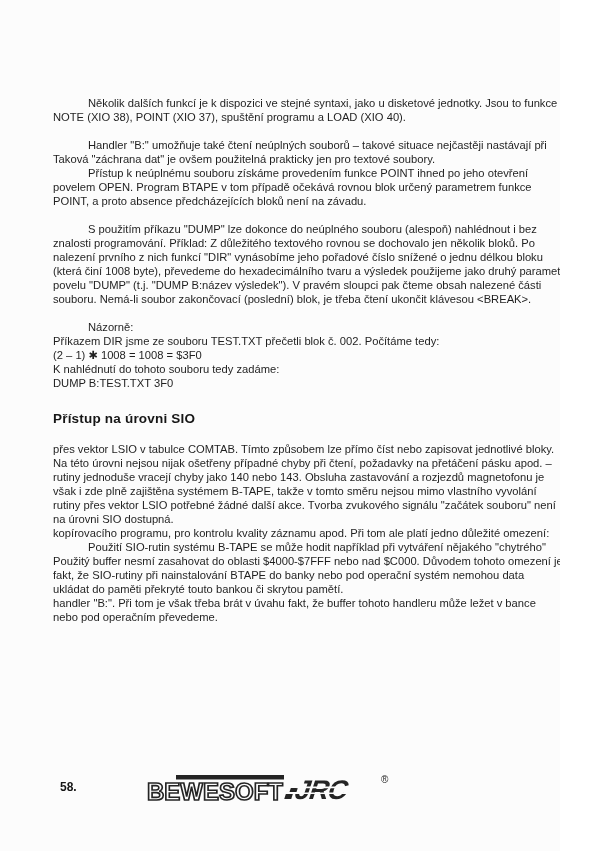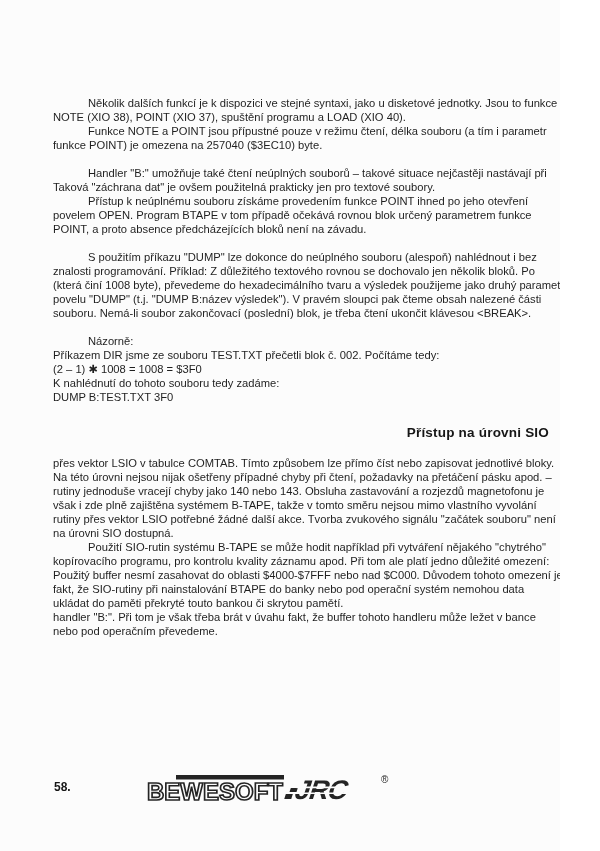--- a/index.html
+++ b/index.html
@@ -9,56 +9,53 @@
   }
   .content{
     position:absolute;left:53px;top:96px;width:496px;
     font-size:11.2px;line-height:14px;
   }
   .para{margin:0;}
   .para.gap{margin-top:14px;}
   .line{white-space:nowrap;}
   .line.indent{padding-left:35px;}
   .heading{
-    text-align:right;font-weight:bold;font-size:13.5px;
+    text-align:left;font-weight:bold;font-size:13.5px;
     margin-top:22px;margin-bottom:16px;letter-spacing:0.2px;color:#161616;
   }
   .page-number{
-    position:absolute;left:54px;top:780px;font-weight:bold;font-size:12px;color:#161616;
+    position:absolute;left:60px;top:780px;font-weight:bold;font-size:12px;color:#161616;
   }
   .logo-bewesoft{position:absolute;left:146px;top:773px;}
   .logo-jrc{position:absolute;left:284px;top:772px;}
 </style>
 </head>
 <body>
 
 <div class="page">
 
   <div class="content">
     <div id="blocks-top">
         <div class="para">
           <div class="line indent">Několik dalších funkcí je k dispozici ve stejné syntaxi, jako u disketové jednotky. Jsou to funkce</div>
           <div class="line">NOTE (XIO 38), POINT (XIO 37), spuštění programu a LOAD (XIO 40).</div>
         </div>
-        <div class="para">
-          <div class="line indent">Funkce NOTE a POINT jsou přípustné pouze v režimu čtení, délka souboru (a tím i parametr</div>
-          <div class="line">funkce POINT) je omezena na 257040 ($3EC10) byte.</div>
-        </div>
         <div class="para gap">
           <div class="line indent">Handler "B:" umožňuje také čtení neúplných souborů – takové situace nejčastěji nastávají při</div>
           <div class="line">Taková "záchrana dat" je ovšem použitelná prakticky jen pro textové soubory.</div>
         </div>
         <div class="para">
           <div class="line indent">Přístup k neúplnému souboru získáme provedením funkce POINT ihned po jeho otevření</div>
           <div class="line">povelem OPEN. Program BTAPE v tom případě očekává rovnou blok určený parametrem funkce</div>
           <div class="line">POINT, a proto absence předcházejících bloků není na závadu.</div>
         </div>
         <div class="para gap">
           <div class="line indent">S použitím příkazu "DUMP" lze dokonce do neúplného souboru (alespoň) nahlédnout i bez</div>
           <div class="line">znalosti programování. Příklad: Z důležitého textového rovnou se dochovalo jen několik bloků. Po</div>
+          <div class="line">nalezení prvního z nich funkcí "DIR" vynásobíme jeho pořadové číslo snížené o jednu délkou bloku</div>
           <div class="line">(která činí 1008 byte), převedeme do hexadecimálního tvaru a výsledek použijeme jako druhý parametr</div>
           <div class="line">povelu "DUMP" (t.j. "DUMP B:název výsledek"). V pravém sloupci pak čteme obsah nalezené části</div>
           <div class="line">souboru. Nemá-li soubor zakončovací (poslední) blok, je třeba čtení ukončit klávesou &lt;BREAK&gt;.</div>
         </div>
         <div class="para gap">
           <div class="line indent">Názorně:</div>
           <div class="line">Příkazem DIR jsme ze souboru TEST.TXT přečetli blok č. 002. Počítáme tedy:</div>
           <div class="line">(2 – 1) ✱ 1008 = 1008 = $3F0</div>
           <div class="line">K nahlédnutí do tohoto souboru tedy zadáme:</div>
           <div class="line">DUMP B:TEST.TXT 3F0</div>
@@ -70,22 +67,22 @@
     <div id="blocks-bottom">
         <div class="para">
           <div class="line">přes vektor LSIO v tabulce COMTAB. Tímto způsobem lze přímo číst nebo zapisovat jednotlivé bloky.</div>
           <div class="line">Na této úrovni nejsou nijak ošetřeny případné chyby při čtení, požadavky na přetáčení pásku apod. –</div>
           <div class="line">rutiny jednoduše vracejí chyby jako 140 nebo 143. Obsluha zastavování a rozjezdů magnetofonu je</div>
           <div class="line">však i zde plně zajištěna systémem B-TAPE, takže v tomto směru nejsou mimo vlastního vyvolání</div>
           <div class="line">rutiny přes vektor LSIO potřebné žádné další akce. Tvorba zvukového signálu "začátek souboru" není</div>
           <div class="line">na úrovni SIO dostupná.</div>
         </div>
         <div class="para">
+          <div class="line">kopírovacího programu, pro kontrolu kvality záznamu apod. Při tom ale platí jedno důležité omezení:</div>
           <div class="line indent">Použití SIO-rutin systému B-TAPE se může hodit například při vytváření nějakého "chytrého"</div>
-          <div class="line">kopírovacího programu, pro kontrolu kvality záznamu apod. Při tom ale platí jedno důležité omezení:</div>
           <div class="line">Použitý buffer nesmí zasahovat do oblasti $4000-$7FFF nebo nad $C000. Důvodem tohoto omezení je</div>
           <div class="line">fakt, že SIO-rutiny při nainstalování BTAPE do banky nebo pod operační systém nemohou data</div>
           <div class="line">ukládat do paměti překryté touto bankou či skrytou pamětí.</div>
         </div>
         <div class="para">
           <div class="line">handler "B:". Při tom je však třeba brát v úvahu fakt, že buffer tohoto handleru může ležet v bance</div>
           <div class="line">nebo pod operačním převedeme.</div>
         </div>
       </div>
   </div>

